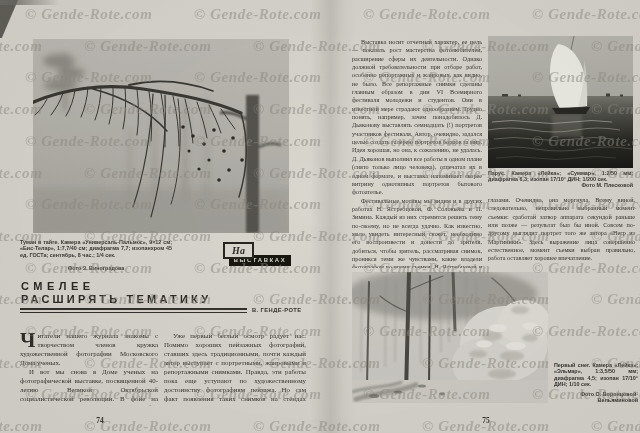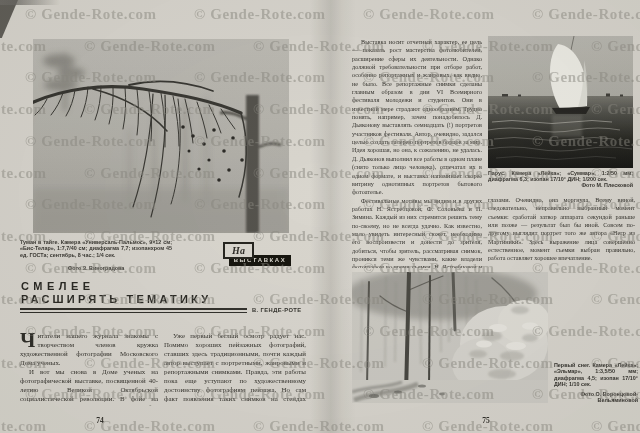--- a/index.html
+++ b/index.html
@@ -8,21 +8,21 @@
   .abs{position:absolute;}
   
   .corner-dark{left:0;top:0;width:18px;height:38px;background:#5e5c56;
                clip-path:polygon(0 0,100% 0,10% 100%,0 100%);}
   .top-edge{left:0;top:0;width:60px;height:5px;background:linear-gradient(90deg,#6a6862,rgba(106,104,98,0));}
   .gutter{left:310px;top:0;width:46px;height:433px;
           background:linear-gradient(90deg,rgba(60,58,52,0) 0%,rgba(60,58,52,.14) 45%,rgba(60,58,52,.05) 70%,rgba(60,58,52,0) 100%);}
   .vignette{left:0;top:0;width:640px;height:433px;pointer-events:none;
             background:radial-gradient(ellipse at 50% 45%,rgba(255,255,255,.05),rgba(70,68,62,.07) 95%);}
   
-  #watermarks{left:0;top:0;width:640px;height:433px;pointer-events:none;z-index:50;}
+  #watermarks{left:0;top:0;width:640px;height:433px;pointer-events:none;z-index:50;font-style:italic;}
   .wm{position:absolute;font-family:"Liberation Serif",serif;font-weight:bold;font-size:15px;
       letter-spacing:.6px;color:#87857d;opacity:.5;white-space:nowrap;}
   
   .photo{display:block;}
   
   .cap{font-family:"Liberation Sans",sans-serif;font-weight:bold;font-size:5.4px;line-height:6.4px;
        text-align:justify;color:#33312c;}
   .credit{font-family:"Liberation Sans",sans-serif;font-weight:bold;font-size:5.4px;color:#33312c;}
   
   .rubric-script{left:223px;top:242px;width:27px;height:13px;border:2px solid #26251f;background:#d7d4cc;

